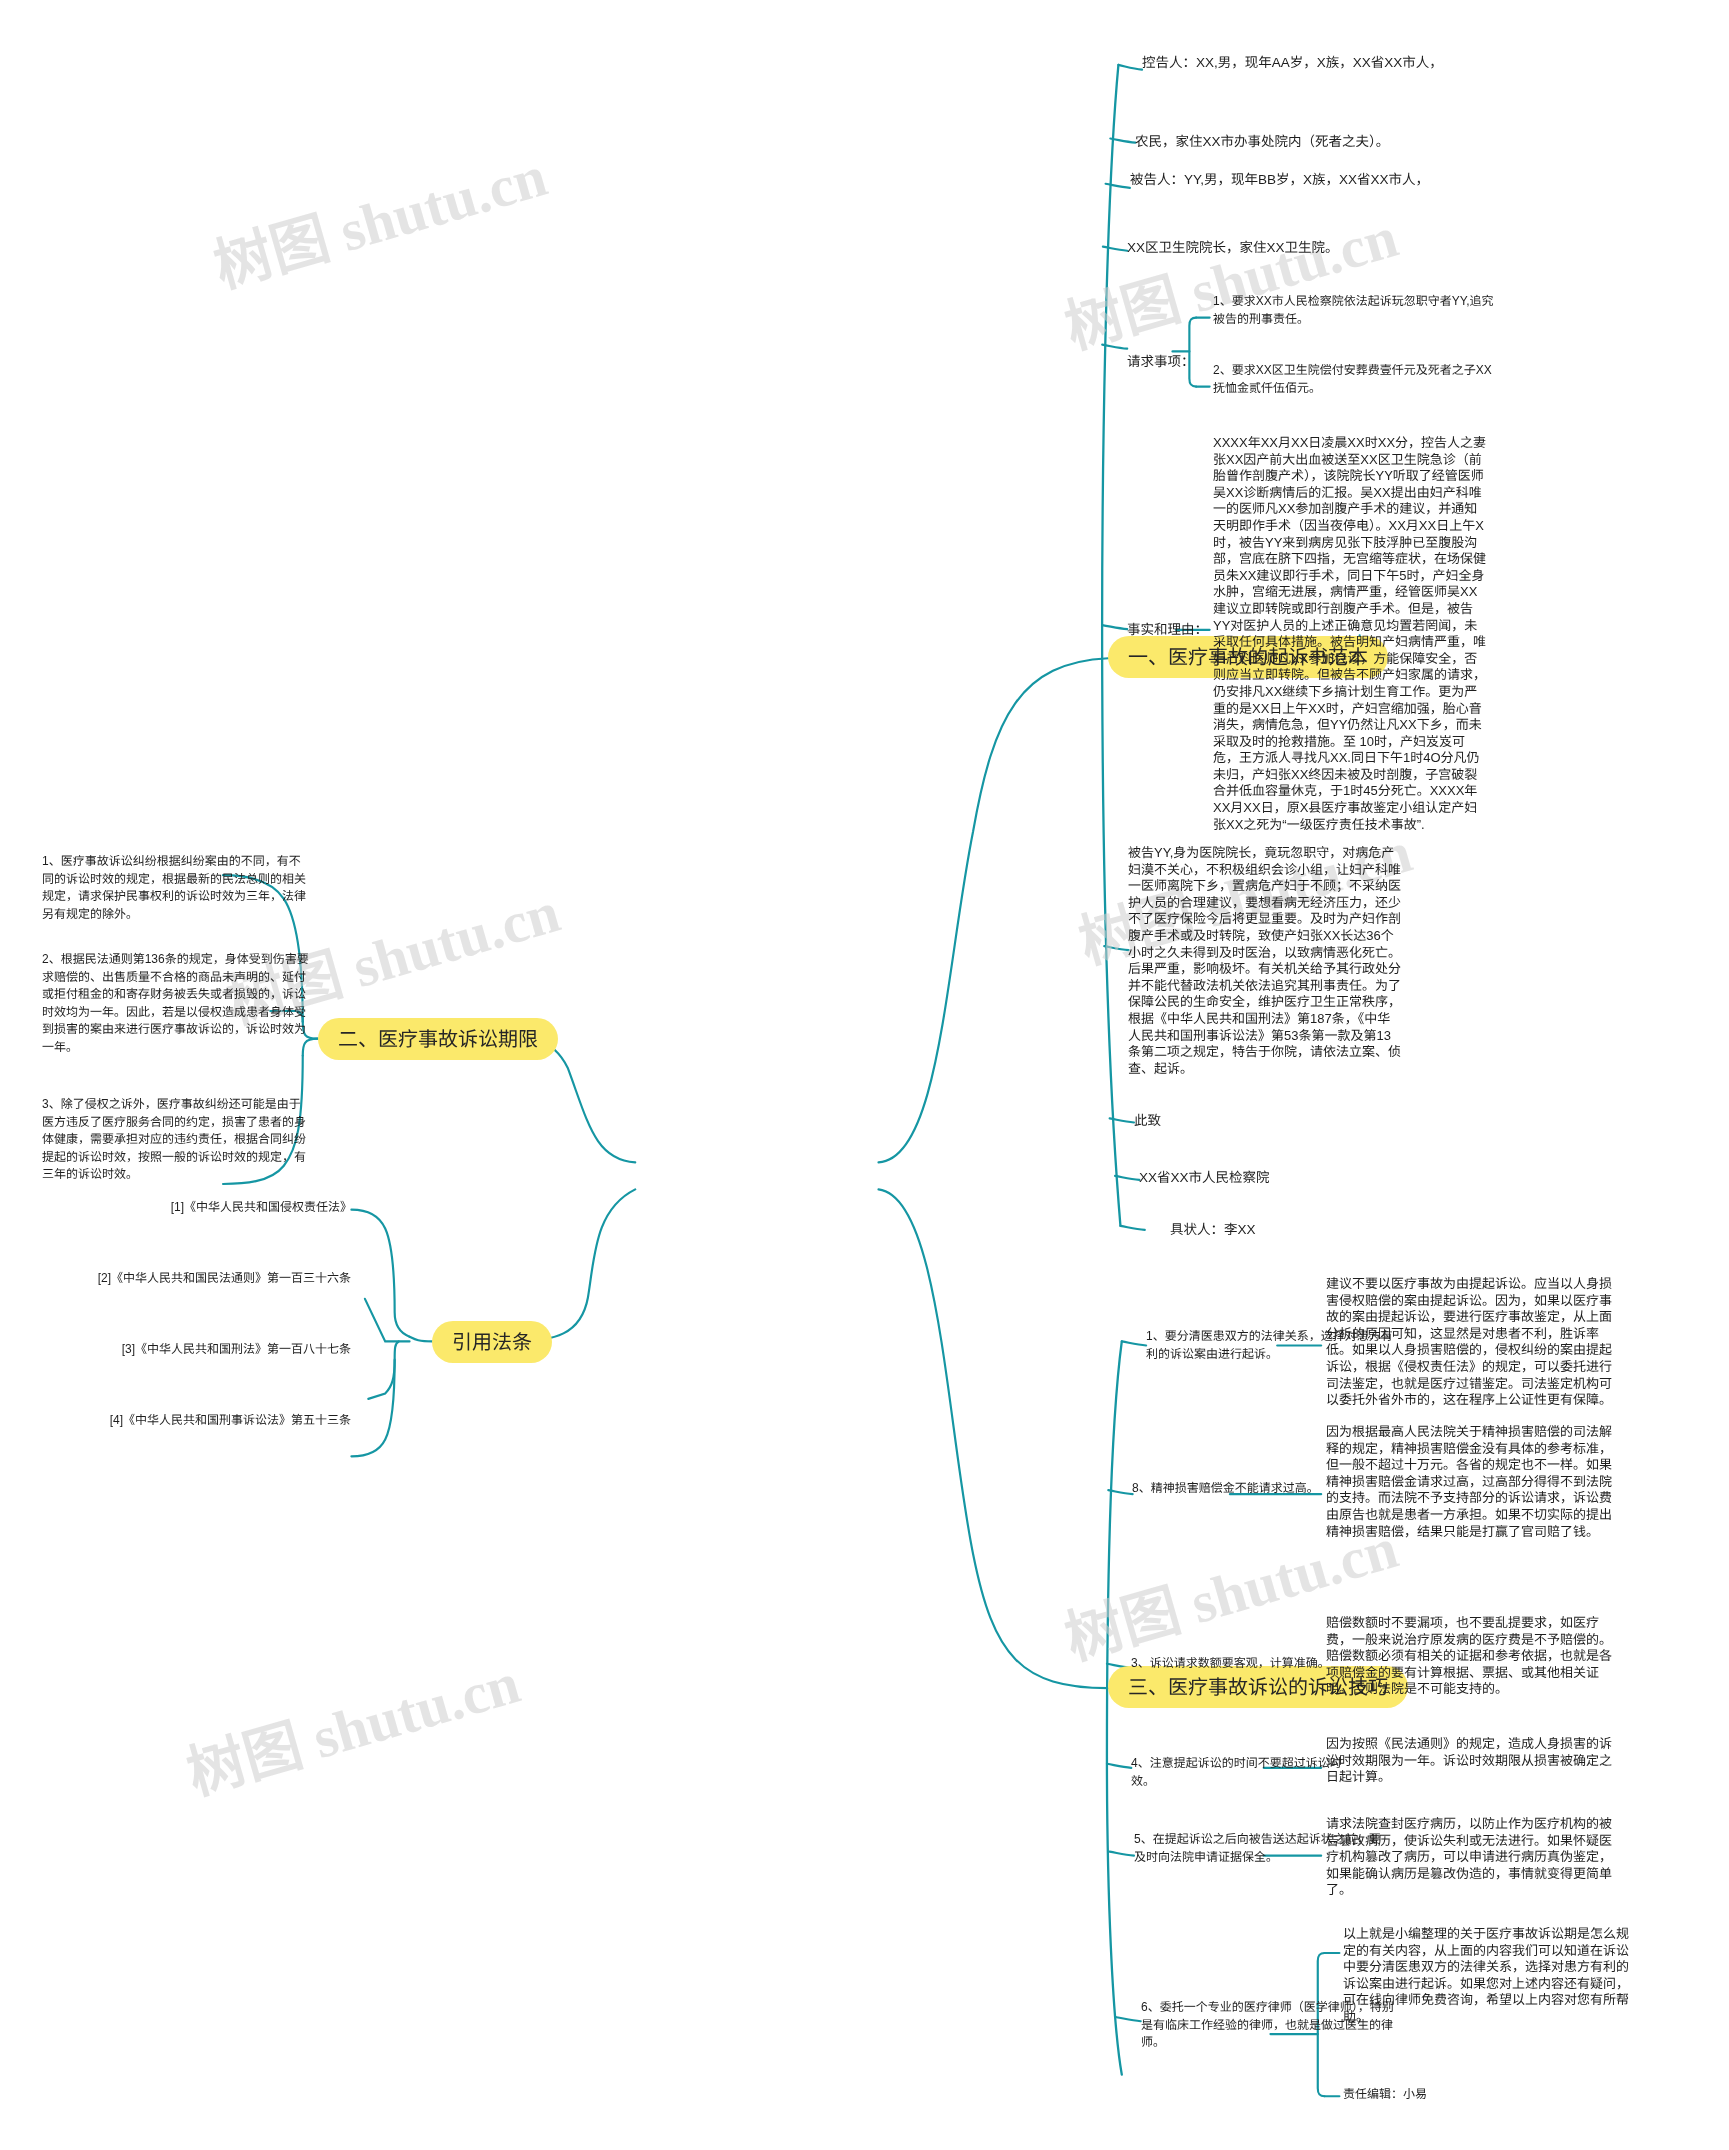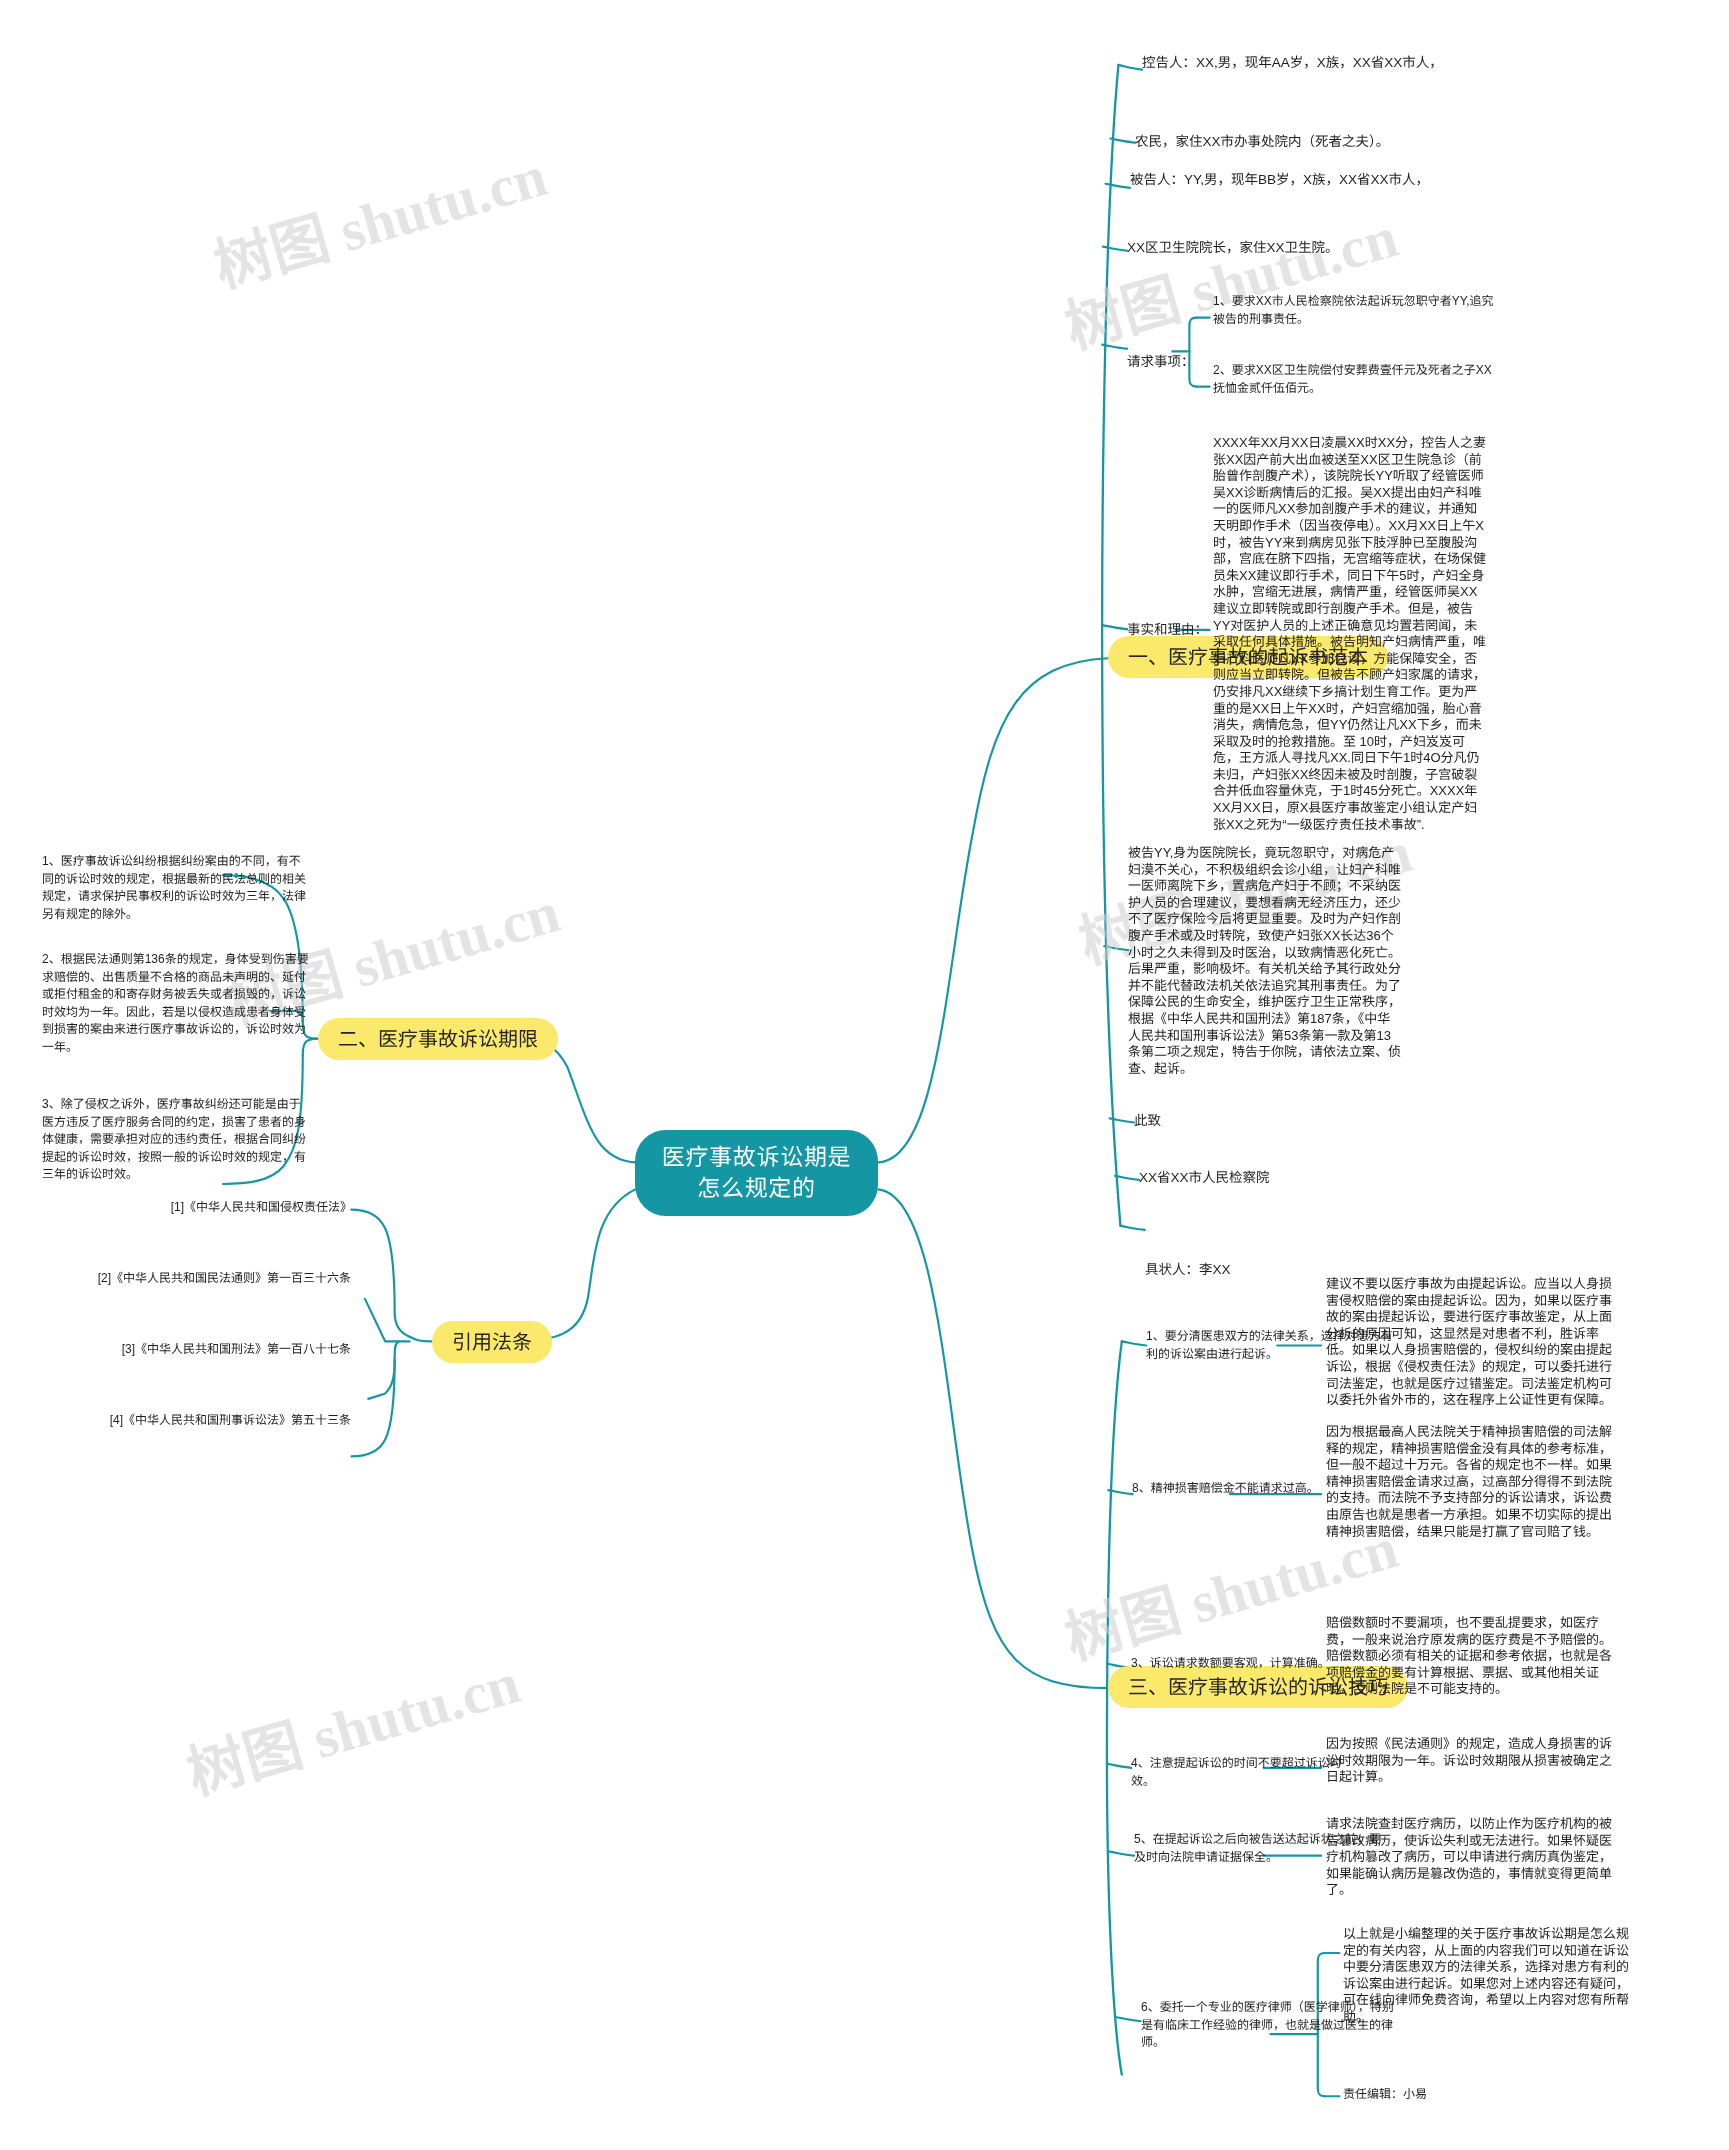--- a/index.html
+++ b/index.html
@@ -143,21 +143,20 @@
     </g>
   </svg>
 
   <div class="wm" style="left:203px;top:223px;font-size:58px;transform:rotate(-16deg);">树图 shutu.cn</div>
   <div class="wm" style="left:1054px;top:284px;font-size:58px;transform:rotate(-16deg);">树图 shutu.cn</div>
   <div class="wm" style="left:216px;top:959px;font-size:58px;transform:rotate(-16deg);">树图 shutu.cn</div>
   <div class="wm" style="left:1068px;top:899px;font-size:58px;transform:rotate(-16deg);">树图 shutu.cn</div>
   <div class="wm" style="left:176px;top:1730px;font-size:58px;transform:rotate(-16deg);">树图 shutu.cn</div>
   <div class="wm" style="left:1054px;top:1595px;font-size:58px;transform:rotate(-16deg);">树图 shutu.cn</div>
 
-  <div class="node root" style="left:635px;top:1130px;width:243px;">医疗事故诉讼期是怎么规定的</div>
 
   <div class="node branch" style="left:1108px;top:636px;">一、医疗事故的起诉书范本</div>
 
   <div class="node leaf" style="left:1142px;top:53px;width:358px;">控告人：XX,男，现年AA岁，X族，XX省XX市人，</div>
 
   <div class="node leaf" style="left:1135px;top:132px;width:358px;">农民，家住XX市办事处院内（死者之夫）。</div>
 
   <div class="node leaf" style="left:1130px;top:170px;width:358px;">被告人：YY,男，现年BB岁，X族，XX省XX市人，</div>
 
   <div class="node leaf" style="left:1127px;top:238px;width:358px;">XX区卫生院院长，家住XX卫生院。</div>
@@ -171,21 +170,21 @@
   <div class="node leaf" style="left:1127px;top:620px;width:81px;">事实和理由：</div>
 
   <div class="node leaf xs" style="left:1213px;top:435px;width:274px;">XXXX年XX月XX日凌晨XX时XX分，控告人之妻张XX因产前大出血被送至XX区卫生院急诊（前胎曾作剖腹产术），该院院长YY听取了经管医师吴XX诊断病情后的汇报。吴XX提出由妇产科唯一的医师凡XX参加剖腹产手术的建议，并通知天明即作手术（因当夜停电）。XX月XX日上午X时，被告YY来到病房见张下肢浮肿已至腹股沟部，宫底在脐下四指，无宫缩等症状，在场保健员朱XX建议即行手术，同日下午5时，产妇全身水肿，宫缩无进展，病情严重，经管医师吴XX建议立即转院或即行剖腹产手术。但是，被告YY对医护人员的上述正确意见均置若罔闻，未采取任何具体措施。被告明知产妇病情严重，唯妇产科医师凡XX参加会诊，方能保障安全，否则应当立即转院。但被告不顾产妇家属的请求，仍安排凡XX继续下乡搞计划生育工作。更为严重的是XX日上午XX时，产妇宫缩加强，胎心音消失，病情危急，但YY仍然让凡XX下乡，而未采取及时的抢救措施。至 10时，产妇岌岌可危，王方派人寻找凡XX.同日下午1时4O分凡仍未归，产妇张XX终因未被及时剖腹，子宫破裂合并低血容量休克，于1时45分死亡。XXXX年XX月XX日，原X县医疗事故鉴定小组认定产妇张XX之死为“一级医疗责任技术事故”.</div>
 
   <div class="node leaf xs" style="left:1128px;top:845px;width:274px;">被告YY,身为医院院长，竟玩忽职守，对病危产妇漠不关心，不积极组织会诊小组，让妇产科唯一医师离院下乡，置病危产妇于不顾；不采纳医护人员的合理建议，要想看病无经济压力，还少不了医疗保险今后将更显重要。及时为产妇作剖腹产手术或及时转院，致使产妇张XX长达36个小时之久未得到及时医治，以致病情恶化死亡。后果严重，影响极坏。有关机关给予其行政处分并不能代替政法机关依法追究其刑事责任。为了保障公民的生命安全，维护医疗卫生正常秩序，根据《中华人民共和国刑法》第187条，《中华人民共和国刑事诉讼法》第53条第一款及第13条第二项之规定，特告于你院，请依法立案、侦查、起诉。</div>
 
   <div class="node leaf" style="left:1134px;top:1111px;width:203px;">此致</div>
 
   <div class="node leaf" style="left:1139px;top:1168px;width:291px;">XX省XX市人民检察院</div>
 
-  <div class="node leaf" style="left:1145px;top:1220px;width:223px;margin-top:40px;">具状人：李XX</div>
+  <div class="node leaf" style="left:1170px;top:1220px;width:223px;">具状人：李XX</div>
 
   <div class="node branch" style="left:318px;top:1018px;">二、医疗事故诉讼期限</div>
 
   <div class="node leaf sm" style="left:42px;top:853px;width:267px;">1、医疗事故诉讼纠纷根据纠纷案由的不同，有不同的诉讼时效的规定，根据最新的民法总则的相关规定，请求保护民事权利的诉讼时效为三年，法律另有规定的除外。</div>
 
   <div class="node leaf sm" style="left:42px;top:951px;width:267px;">2、根据民法通则第136条的规定，身体受到伤害要求赔偿的、出售质量不合格的商品未声明的、延付或拒付租金的和寄存财务被丢失或者损毁的，诉讼时效均为一年。因此，若是以侵权造成患者身体受到损害的案由来进行医疗事故诉讼的，诉讼时效为一年。</div>
 
   <div class="node leaf sm" style="left:42px;top:1096px;width:267px;">3、除了侵权之诉外，医疗事故纠纷还可能是由于医方违反了医疗服务合同的约定，损害了患者的身体健康，需要承担对应的违约责任，根据合同纠纷提起的诉讼时效，按照一般的诉讼时效的规定，有三年的诉讼时效。</div>
 
   <div class="node branch" style="left:432px;top:1321px;">引用法条</div>

